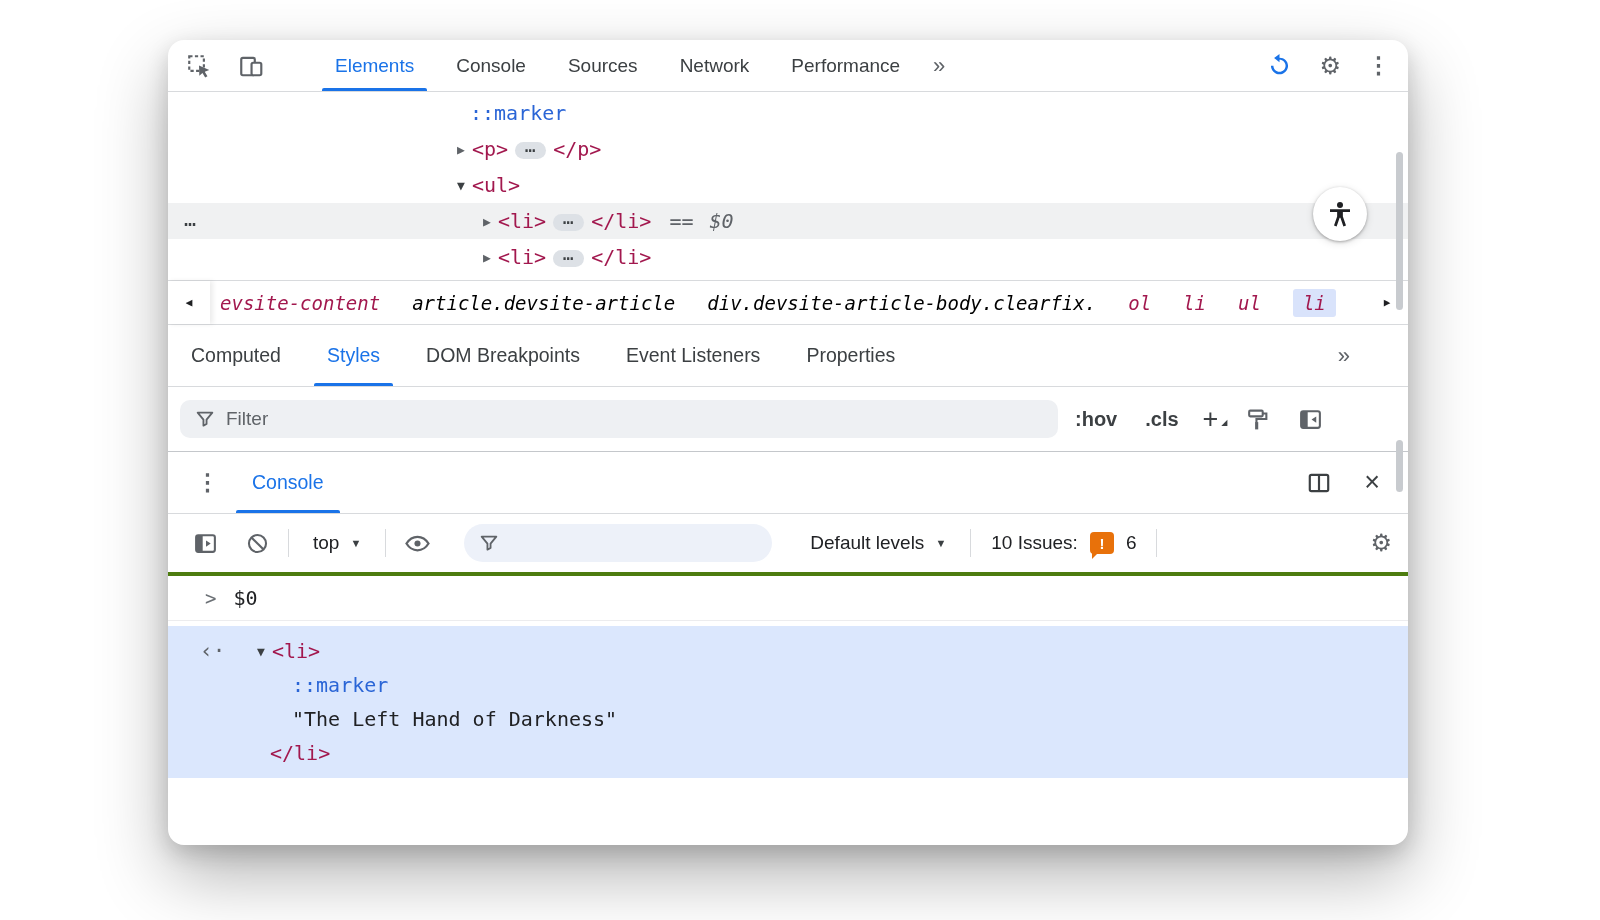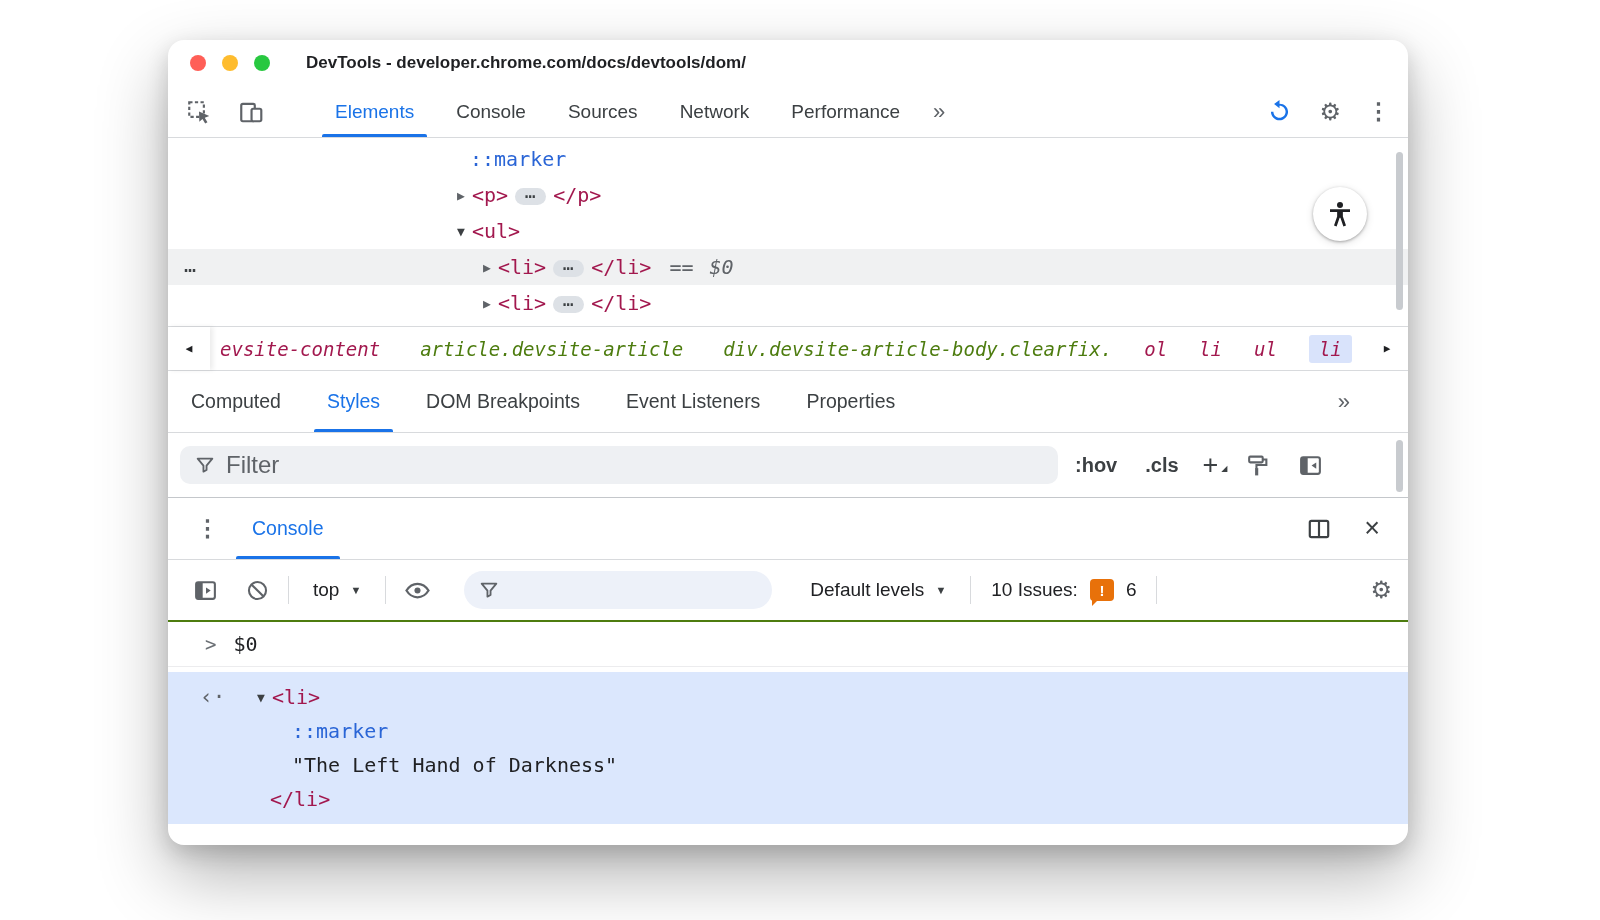--- a/index.html
+++ b/index.html
@@ -57,46 +57,46 @@
   .sb { position:absolute; right:5px; width:7px; border-radius:4px; background:#c8cbcf; z-index:5; }
   .sb1 { top:112px; height:158px; }
   .sb2 { top:400px; height:52px; }
   
   .crumbs { height:45px; flex:0 0 auto; border-top:1px solid #d8dadd; border-bottom:1px solid #d8dadd; display:flex; align-items:center;
     font-family:"DejaVu Sans Mono", monospace; font-size:19px; }
   .crumb-btn { width:42px; height:100%; display:flex; align-items:center; justify-content:center; font-size:11px; color:#1f2023; flex:0 0 auto; }
   .crumb-btn.left { box-shadow:3px 0 5px rgba(0,0,0,.08); }
   .crumbs-list { display:flex; align-items:center; gap:32px; margin-left:10px; flex:1; overflow:hidden; white-space:nowrap;font-style:italic; }
   .crumb.tagc { color:#a2184e; }
-  .crumb.classc { color:#4d7c0f;margin-left:8px; }
+  .crumb.classc { color:#000000; }
   .crumb.selected { background:#d9e3fb; padding:3px 10px; border-radius:3px; }
   
   .subtabs { height:62px; flex:0 0 auto; border-bottom:1px solid #d8dadd; display:flex; align-items:stretch; font-size:19.5px; color:#3c4043; }
   .subtab { display:flex; align-items:center; padding:0 23px; position:relative; }
   .subtab.selected { color:#1a73e8; }
   .subtab.selected::after { content:""; position:absolute; left:10px; right:10px; bottom:0; height:3px; background:#1a73e8; border-radius:2px 2px 0 0; }
   .subtabs .more-glyph { margin-left:auto; margin-right:58px; }
   
   .stylesbar { height:65px; flex:0 0 auto; display:flex; align-items:center; padding:0 16px 0 12px; border-bottom:1px solid #c4c7cb; }
   .filter-pill { width:878px; height:38px; background:#eef0f3; border-radius:10px; display:flex; align-items:center; padding:0 14px; gap:10px; flex:0 0 auto; }
-  .filter-pill input { border:none; outline:none; background:transparent; font-size:24px; color:#202124; flex:1; font-family:"Liberation Sans", sans-serif; }
+  .filter-pill input { border:none; outline:none; background:transparent; font-size:19px; color:#202124; flex:1; font-family:"Liberation Sans", sans-serif; }
   .filter-pill input::placeholder { color:#5f6368; }
   .txtbtn { font-size:20px; font-weight:600; color:#3c4043; padding:0 11px; margin-left:6px; }
   .plusbtn { font-size:27px; color:#3c4043; padding:0 13px; position:relative; }
   .plus-caret { position:absolute; font-size:8px; right:4px; bottom:8px; color:#3c4043; }
   .iconbtn { padding:0 14px; display:flex; align-items:center; }
   
   .chead { height:62px; flex:0 0 auto; border-bottom:1px solid #d8dadd; display:flex; align-items:stretch; }
   .chead .kebab-g { align-self:center; margin-left:28px; width:18px; text-align:center; }
   .ctab { display:flex; align-items:center; padding:0 24px; margin-left:14px; color:#1a73e8; font-size:19.5px; position:relative; }
   .ctab::after { content:""; position:absolute; left:8px; right:8px; bottom:0; height:3px; background:#1a73e8; border-radius:2px 2px 0 0; }
   .chead-right { margin-left:auto; display:flex; align-items:center; gap:32px; margin-right:28px; }
   .close-x { font-size:27px; color:#3c4043; line-height:1; }
   
-  .ctools { height:62px; flex:0 0 auto; border-bottom:2px solid #4d7c0f; display:flex; align-items:center; padding:0 16px 0 20px; }
+  .ctools { height:62px; flex:0 0 auto; border-bottom:4px solid #4d7c0f; display:flex; align-items:center; padding:0 16px 0 20px; }
   .vsep { width:1px; height:28px; background:#d8dadd; margin:0 14px; flex:0 0 auto; }
   .cicon { display:flex; align-items:center; justify-content:center; width:34px; flex:0 0 auto; }
   .drop { display:flex; align-items:center; gap:11px; font-size:19px; color:#202124; padding:0 10px; flex:0 0 auto; }
   .drop .caret { font-size:11px; color:#3c4043; }
   .cfilter { width:308px; height:38px; border-radius:19px; background:#edf1f9; display:flex; align-items:center; padding:0 14px; margin-left:30px; flex:0 0 auto; }
   .cfilter input { border:none; outline:none; background:transparent; flex:1; font-size:18px; }
   .levels { margin-left:28px; }
   .issues { display:flex; align-items:center; gap:12px; font-size:19px; color:#202124; padding:0 6px; flex:0 0 auto; }
   .issues-icon { width:24px; height:22px; background:#e8710a; border-radius:4px; color:#fff; font-weight:700; font-size:15px;
     display:flex; align-items:center; justify-content:center; position:relative; }
@@ -112,28 +112,20 @@
   .rline .tri { margin-left:12px; }
   .rind-2 { padding-left:124px; }
   .rind-1 { padding-left:102px; }
   svg { display:block; }
 </style>
 </head>
 <body>
 
 <div class="window">
 
-  <div class="titlebar">
-    <div class="lights">
-      <span class="light red"></span>
-      <span class="light yellow"></span>
-      <span class="light green"></span>
-    </div>
-    <div class="win-title">DevTools - developer.chrome.com/docs/devtools/dom/</div>
-  </div>
 
   <div class="toolbar">
     <span class="tool-icon">
       <svg viewBox="0 0 24 24" width="26" height="26">
         <rect x="3" y="3" width="13.5" height="13.5" fill="none" stroke="#5f6368" stroke-width="2" stroke-dasharray="3 2.2"></rect>
         <path d="M12 11.5 L21.5 15.8 L17.3 17.2 L19.8 21.4 L17.7 22.6 L15.2 18.5 L12.3 21 Z" fill="#5f6368"></path>
       </svg>
     </span>
     <span class="tool-icon">
       <svg viewBox="0 0 24 24" width="26" height="26">

